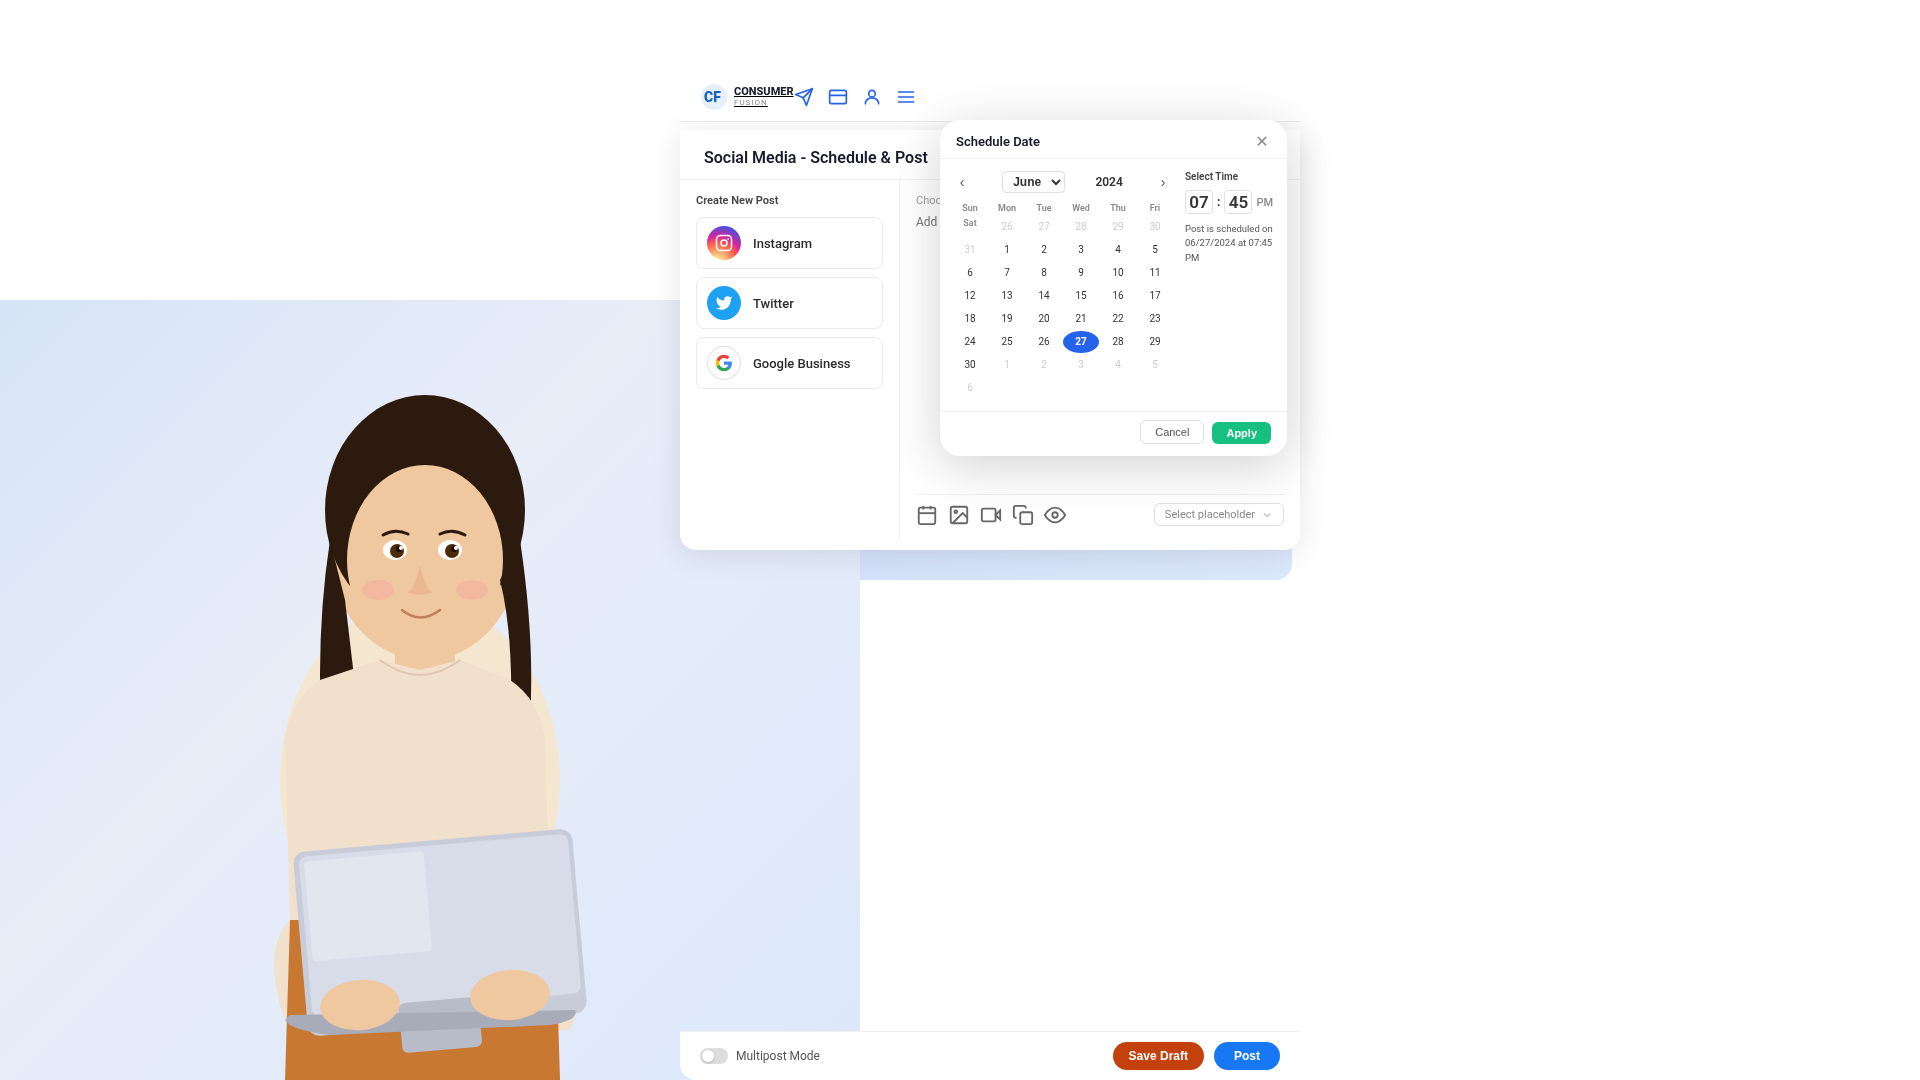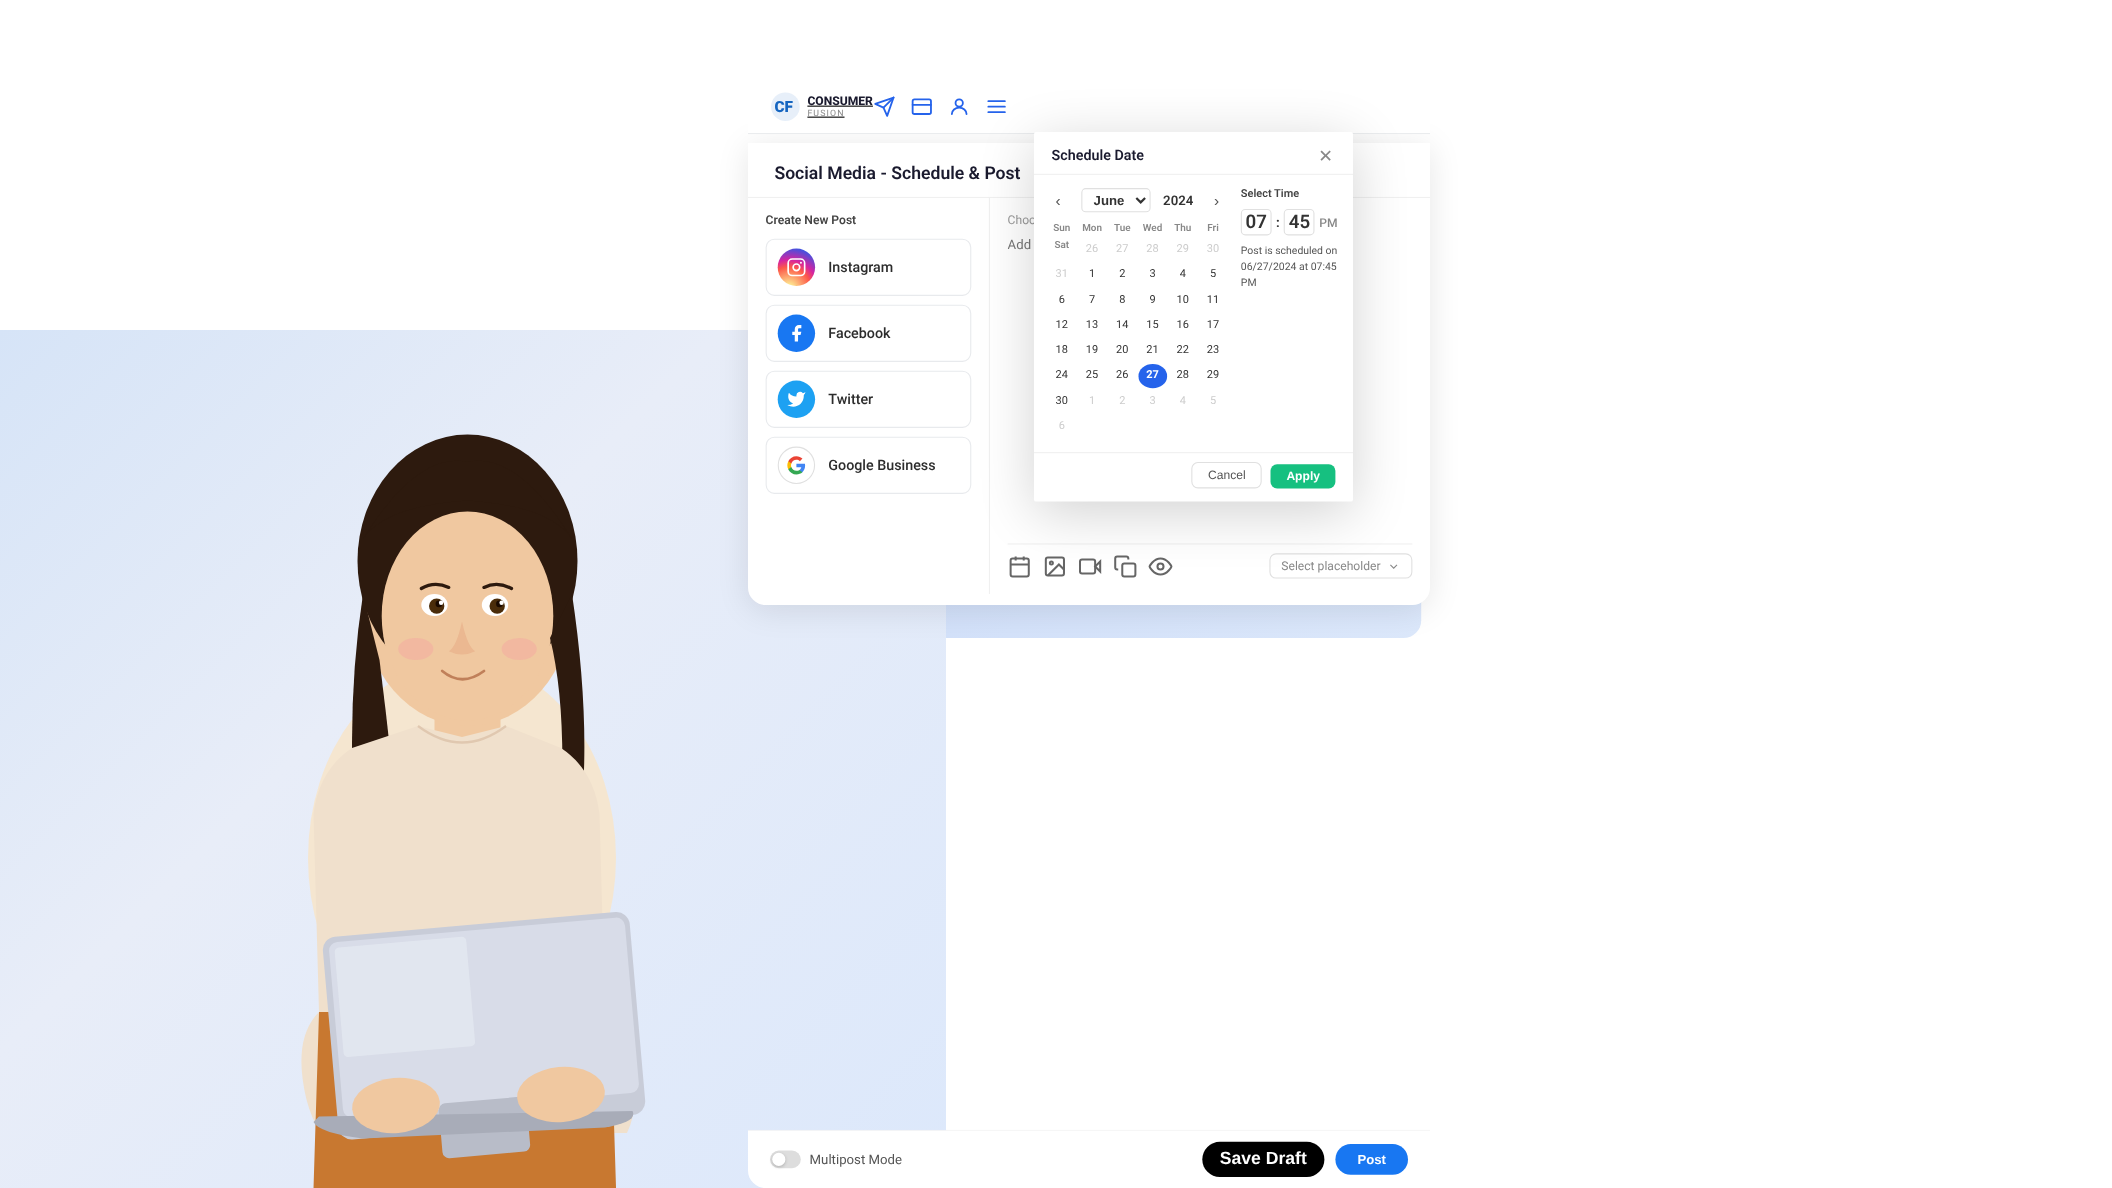--- a/index.html
+++ b/index.html
@@ -259,47 +259,47 @@
     }
 
     .multipost-label {
       font-size: 12px;
       color: #555;
     }
 
     .btn-save-draft {
       padding: 7px 16px;
       border-radius: 20px;
-      background: #000000;
+      background: #c2410c;
       color: #fff;
       border: none;
-      font-size: 16px;
+      font-size: 12px;
       font-weight: 600;
       cursor: pointer;
     }
 
     .btn-post {
       padding: 7px 20px;
       border-radius: 20px;
       background: #1877f2;
       color: #fff;
       border: none;
       font-size: 12px;
       font-weight: 600;
       cursor: pointer;
     }
 
     
     .schedule-modal {
       position: absolute;
       top: 120px;
       left: 940px;
-      width: 290px;
-      background: #fff;
-      border-radius: 2px;
+      width: 347px;
+      background: #fff;
+      border-radius: 20px;
       box-shadow: 0 10px 50px rgba(0,0,0,0.18);
       z-index: 100;
       overflow: hidden;
     }
 
     .modal-header {
       display: flex;
       align-items: center;
       justify-content: space-between;
       padding: 12px 16px 8px;
@@ -617,28 +617,20 @@
         <div class="account-icon instagram">
           <svg width="18" height="18" viewBox="0 0 24 24" fill="white">
             <rect x="2" y="2" width="20" height="20" rx="5" fill="none" stroke="white" stroke-width="2"></rect>
             <circle cx="12" cy="12" r="4" fill="none" stroke="white" stroke-width="2"></circle>
             <circle cx="17.5" cy="6.5" r="1.2" fill="white"></circle>
           </svg>
         </div>
         <span class="account-name">Instagram</span>
       </div>
 
-      <div class="account-item">
-        <div class="account-icon facebook">
-          <svg width="18" height="18" viewBox="0 0 24 24" fill="white">
-            <path d="M18 2h-3a5 5 0 0 0-5 5v3H7v4h3v8h4v-8h3l1-4h-4V7a1 1 0 0 1 1-1h3z"></path>
-          </svg>
-        </div>
-        <span class="account-name">Facebook</span>
-      </div>
 
 
       <div class="account-item">
         <div class="account-icon twitter">
           <svg width="18" height="18" viewBox="0 0 24 24" fill="white">
             <path d="M23 3a10.9 10.9 0 0 1-3.14 1.53 4.48 4.48 0 0 0-7.86 3v1A10.66 10.66 0 0 1 3 4s-4 9 5 13a11.64 11.64 0 0 1-7 2c9 5 20 0 20-11.5a4.5 4.5 0 0 0-.08-.83A7.72 7.72 0 0 0 23 3z"></path>
           </svg>
         </div>
         <span class="account-name">Twitter</span>
       </div>

